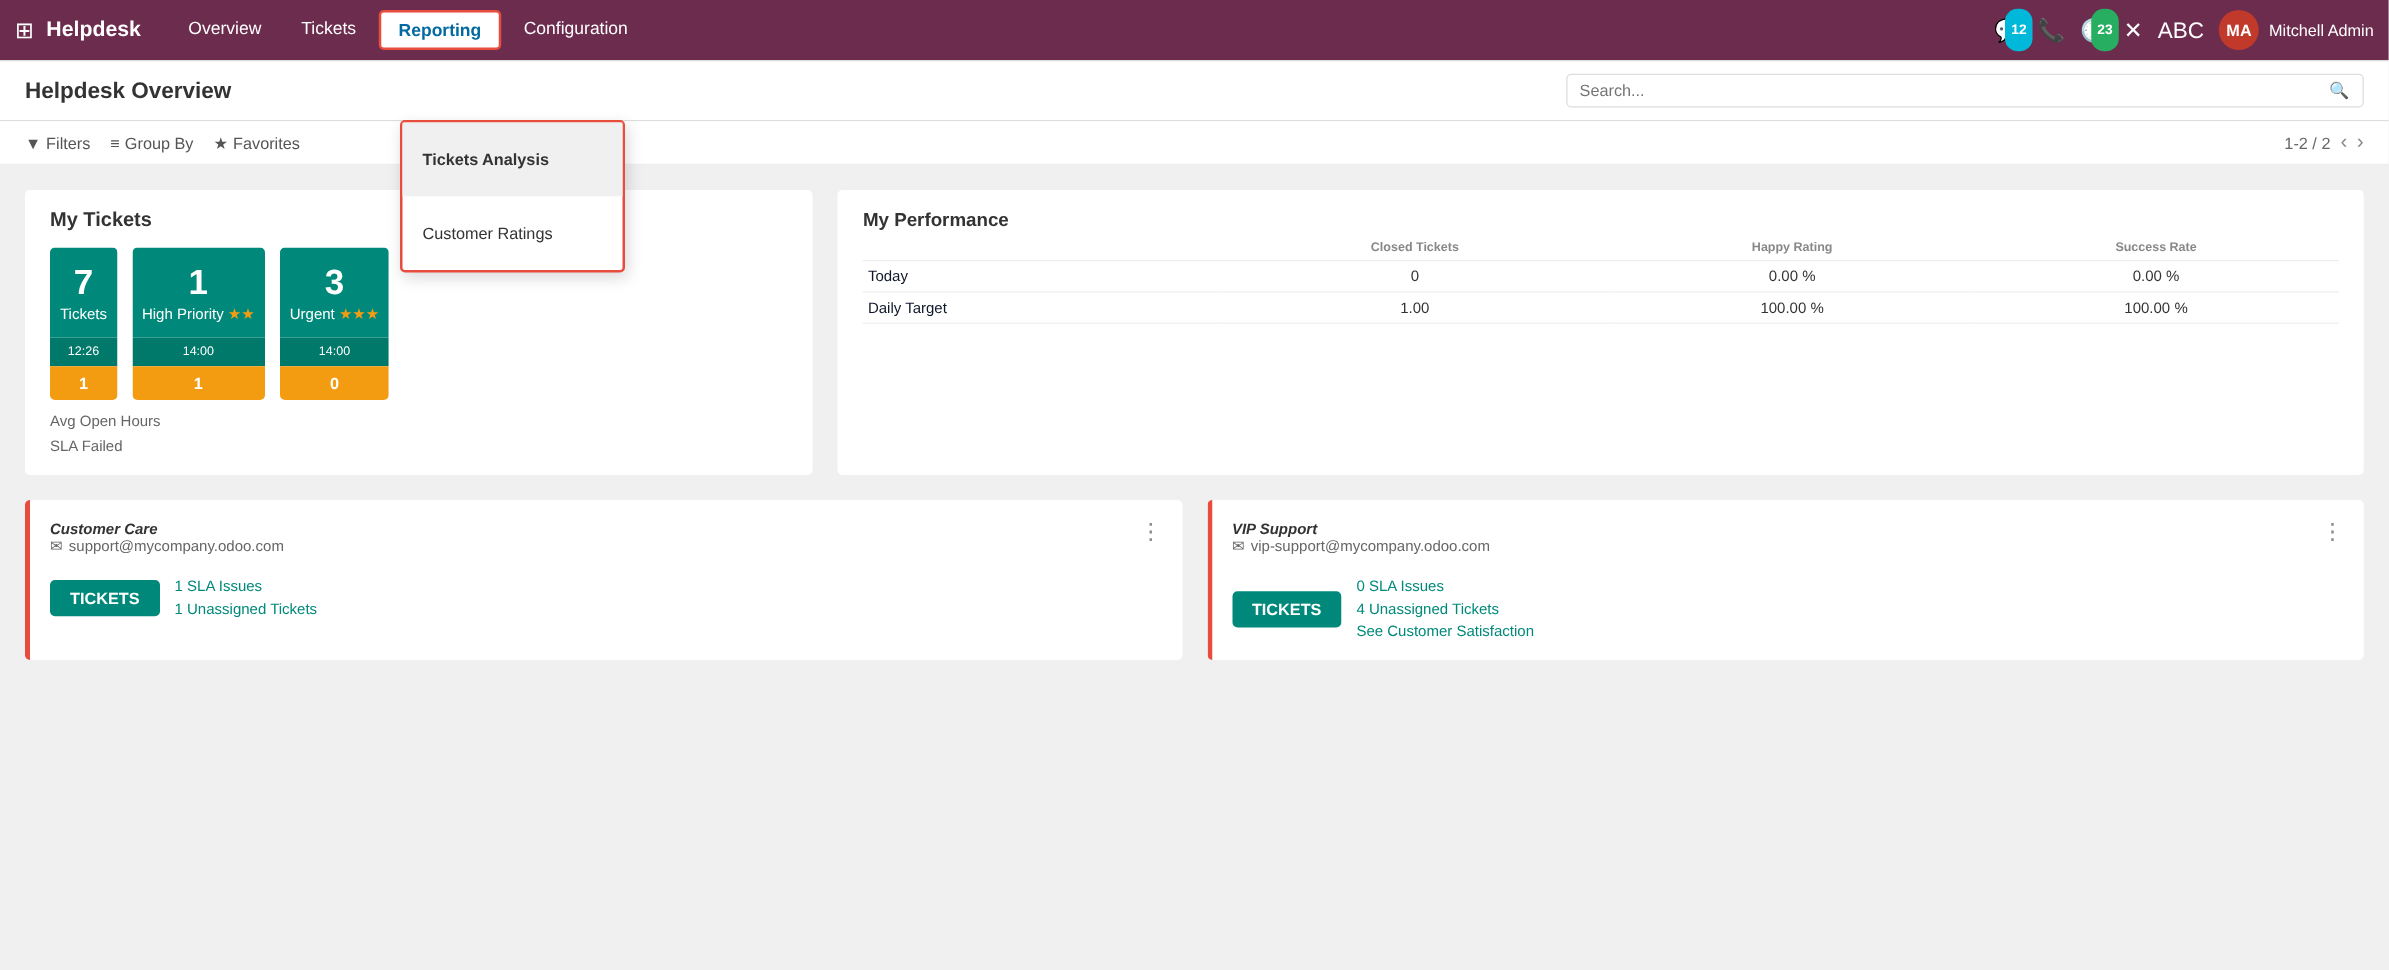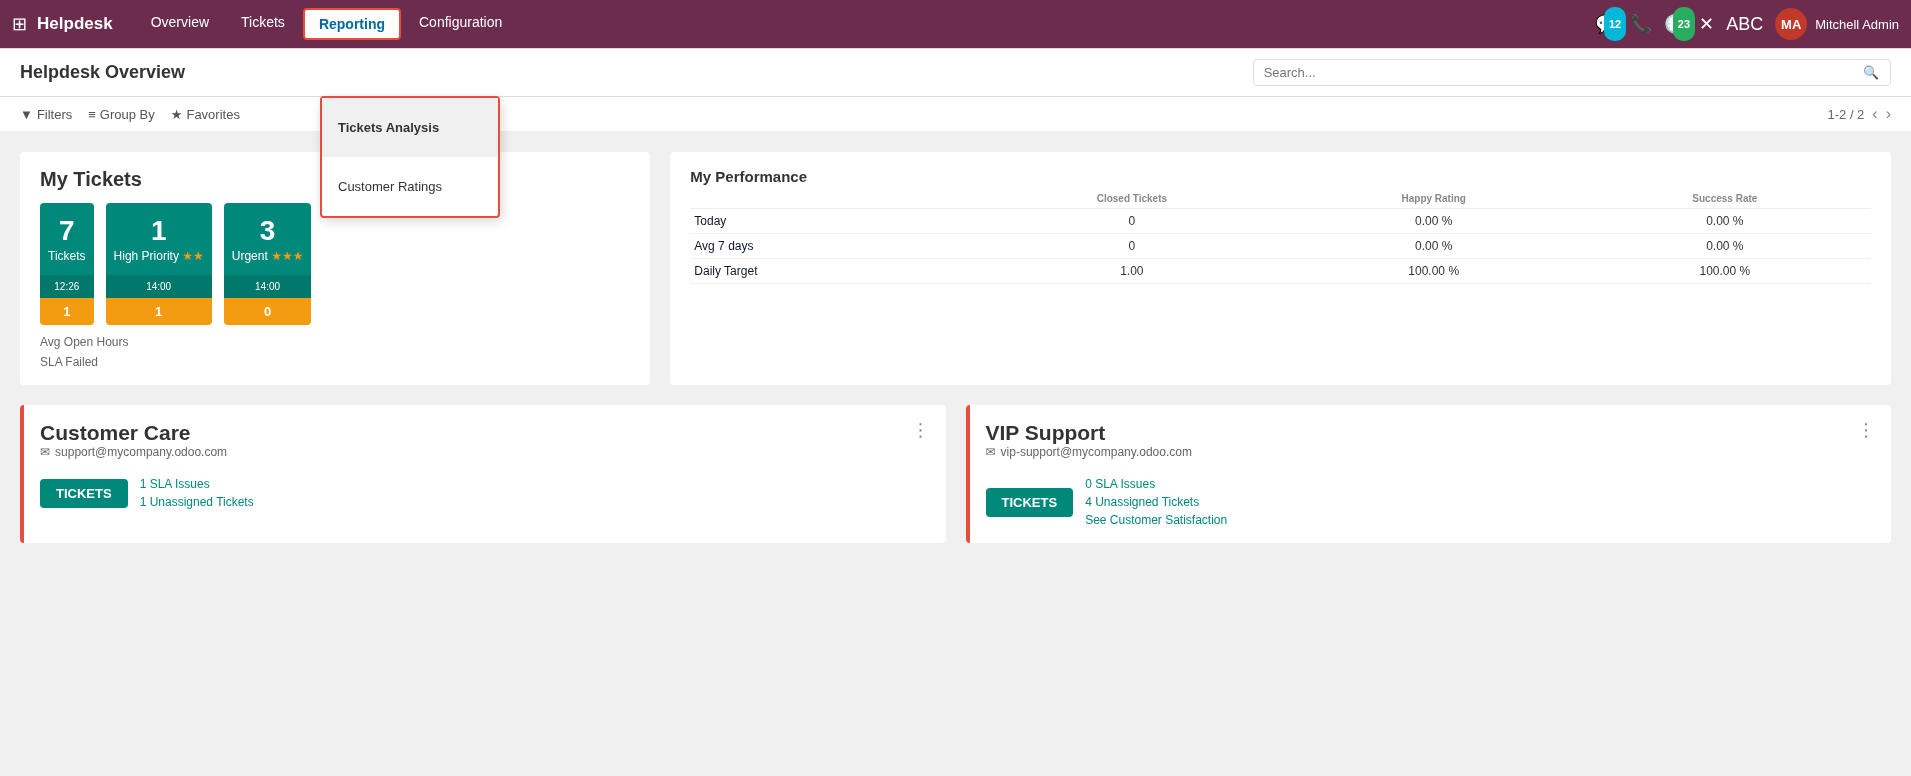--- a/index.html
+++ b/index.html
@@ -151,21 +151,21 @@
       gap: 20px;
       margin-bottom: 20px;
     }
     .my-tickets-panel {
       background: white;
       border-radius: 4px;
       padding: 16px 20px;
       flex: 1;
     }
     .my-tickets-title {
-      font-size: 20px;
+      font-size: 16px;
       font-weight: bold;
       margin-bottom: 12px;
     }
     .ticket-card {
       border-radius: 4px;
       overflow: hidden;
     }
     .ticket-card-top {
       background: #00897b;
       color: white;
@@ -258,23 +258,24 @@
       border-left: 4px solid #e74c3c;
       position: relative;
     }
     .team-card-header {
       display: flex;
       align-items: flex-start;
       justify-content: space-between;
       margin-bottom: 6px;
     }
     .team-name {
-      font-size: 21px;
+      font-size: 12px;
       font-weight: bold;
       color: #333;
+      font-style: italic;
     }
     .team-email {
       display: flex;
       align-items: center;
       gap: 5px;
       font-size: 12px;
       color: #666;
       margin-bottom: 12px;
     }
     .team-actions {
@@ -450,26 +451,20 @@
           </tr>
         </thead>
         <tbody>
           <tr>
             <td class="row-label-col">Today</td>
             <td>0</td>
             <td>0.00 %</td>
             <td>0.00 %</td>
           </tr>
           <tr>
-            <td class="row-label-col">Avg 7 days</td>
-            <td>0</td>
-            <td>0.00 %</td>
-            <td>0.00 %</td>
-          </tr>
-          <tr>
             <td class="row-label-col">Daily Target</td>
             <td>1.00</td>
             <td>100.00 %</td>
             <td>100.00 %</td>
           </tr>
         </tbody>
       </table>
     </div>
   </div>
 

